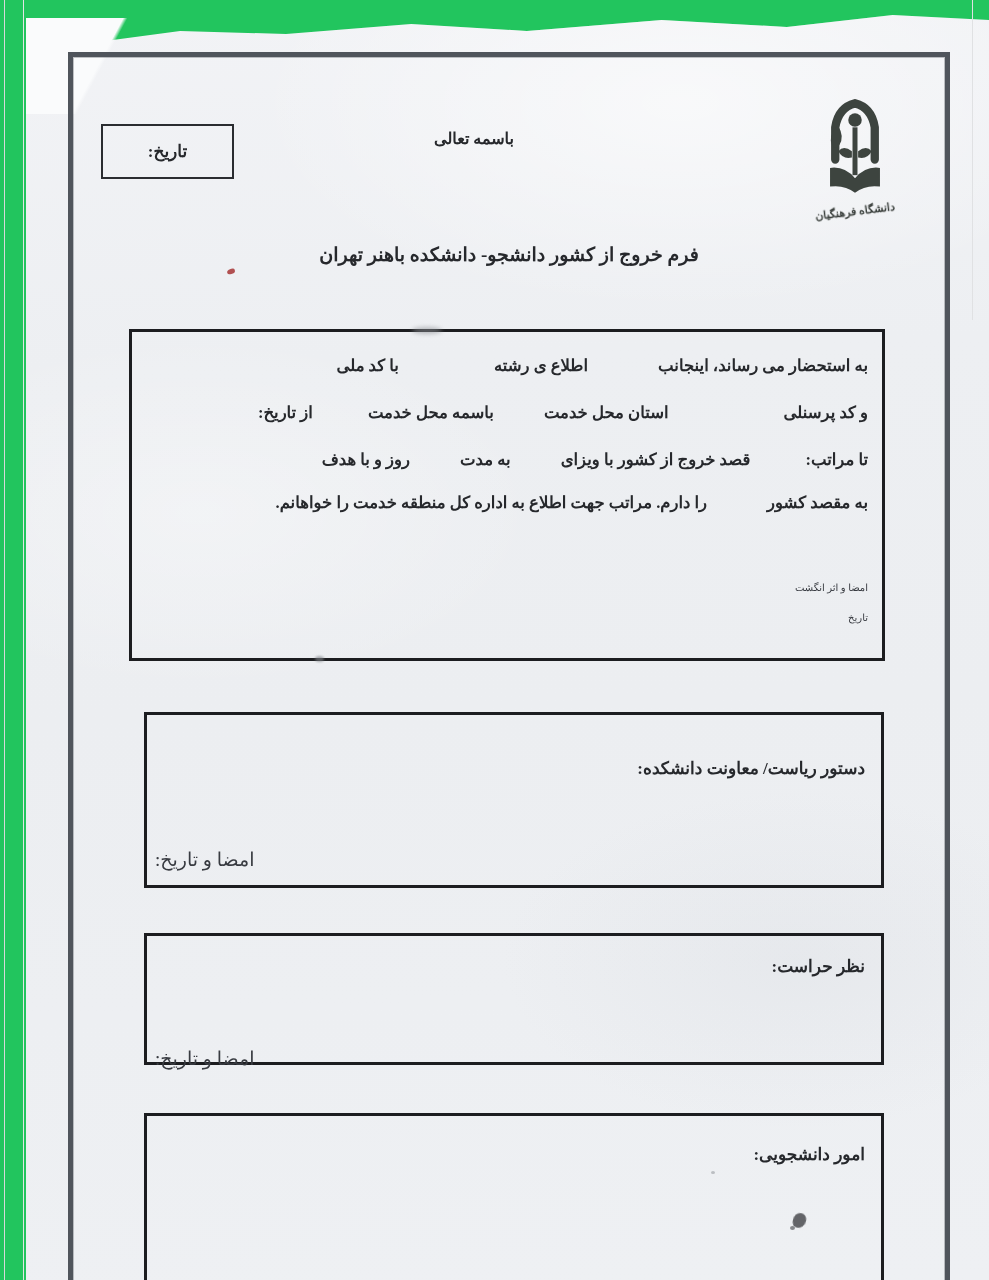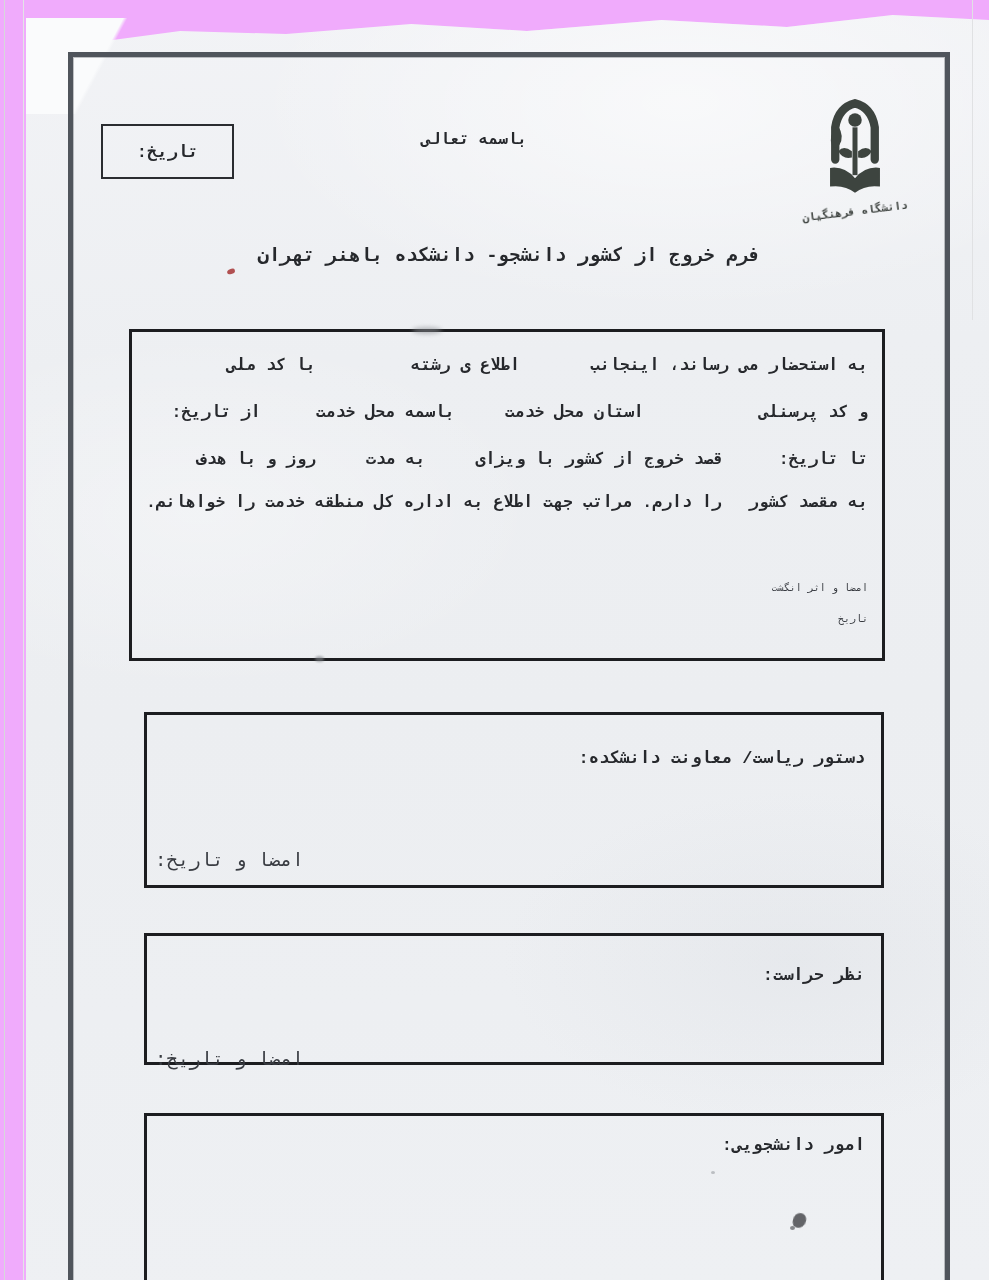--- a/index.html
+++ b/index.html
@@ -1,19 +1,19 @@
 <!DOCTYPE html>
 <html lang="fa"><head>
 <meta charset="utf-8">
 <style>
   html,body{margin:0;padding:0;background:#f6f6f7;}
   .scan{
     position:relative;width:989px;height:1280px;overflow:hidden;
-    background:#f0abfc;
-    font-family:Liberation Mono, monospace;
+    background:#22c55e;
+    font-family:Liberation Serif, serif;
     color:#26282c;
   }
   
   .edge-line{position:absolute;top:0;height:100%;width:1px;background:#d7d8da;}
   .edge-line.l1{left:4px;}
   .edge-line.l2{left:23px;background:#e3e4e6;}
   .edge-line.r1{left:972px;height:320px;background:#e0e1e3;}
   
   .paper{
     position:absolute;left:26px;top:0;width:963px;height:1280px;
@@ -71,23 +71,23 @@
   .sig-small{font-size:10px;font-weight:400;color:#383b41;direction:rtl;}
   .box1 .sig-fp{margin-top:66px;}
   .box1 .sig-date{margin-top:19px;}
   
   .abox{
     position:absolute;left:71px;width:740px;
     border:3px solid #1c1d20;direction:rtl;
   }
   .abox .atitle{font-size:17px;font-weight:700;padding-right:16px;display:block;}
   .abox .asig{position:absolute;right:auto;left:8px;font-size:19px;font-weight:400;color:#383b41;margin-top:19px;}
-  .ab1{top:655px;height:176px;}  .ab1 .atitle{padding-top:32px;}  .ab1 .asig{top:114px;}
-  .ab2{top:876px;height:132px;}  .ab2 .atitle{padding-top:28px;}  .ab2 .asig{top:92px;}
-  .ab3{top:1056px;height:250px;} .ab3 .atitle{padding-top:18px;}
+  .ab1{top:655px;height:176px;}  .ab1 .atitle{padding-top:32px;margin-top:11px;}  .ab1 .asig{top:114px;}
+  .ab2{top:876px;height:132px;}  .ab2 .atitle{padding-top:20px;}  .ab2 .asig{top:92px;}
+  .ab3{top:1056px;height:250px;} .ab3 .atitle{padding-top:28px;}
   
   .art{position:absolute;}
   .red-mark{left:227px;top:269px;width:8px;height:5px;border-radius:60% 40% 50% 50%;
     background:#a63434;transform:rotate(-18deg);opacity:.85;}
   .smudge-top{left:412px;top:327px;width:30px;height:7px;border-radius:50%;
     background:#8c8f94;filter:blur(2px);opacity:.55;}
   .smudge-mid{left:315px;top:656px;width:9px;height:6px;border-radius:50%;
     background:#7d8085;filter:blur(1px);opacity:.6;}
   .blob{left:793px;top:1213px;width:13px;height:15px;border-radius:55% 45% 60% 40%;
     background:#4b4c50;filter:blur(.4px);opacity:.85;transform:rotate(12deg);}
@@ -142,21 +142,21 @@
       <div class="row r2">
         <span>و کد پرسنلی</span>
         <span class="sp sp115"></span>
         <span>استان محل خدمت</span>
         <span class="sp sp50"></span>
         <span>باسمه محل خدمت</span>
         <span class="sp sp55"></span>
         <span>از تاریخ:</span>
       </div>
       <div class="row r3">
-        <span>تا تاریخ:</span>
+        <span>تا مراتب:</span>
         <span class="sp sp55"></span>
         <span>قصد خروج از کشور با ویزای</span>
         <span class="sp sp50"></span>
         <span>به مدت</span>
         <span class="sp sp50"></span>
         <span>روز و با هدف</span>
       </div>
       <div class="row r4">
         <span>به مقصد کشور</span>
         <span class="sp sp60"></span>

